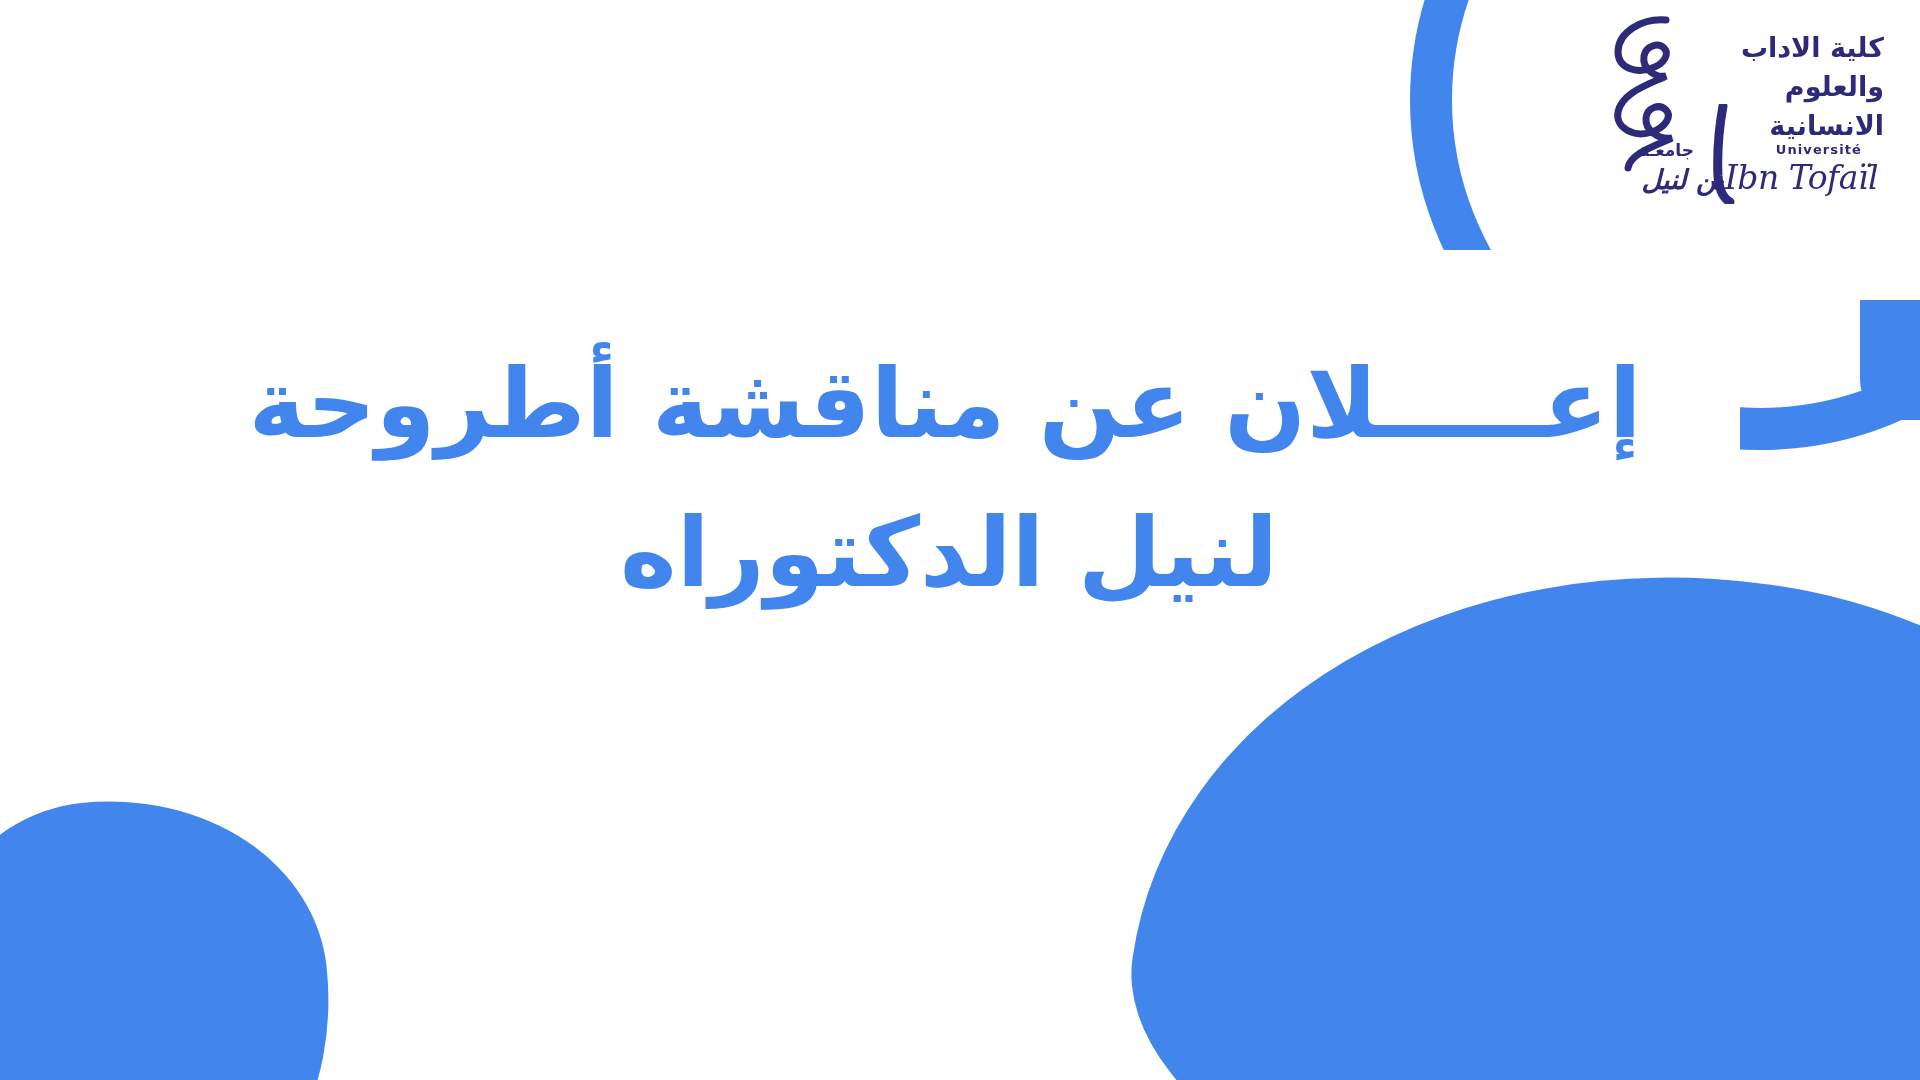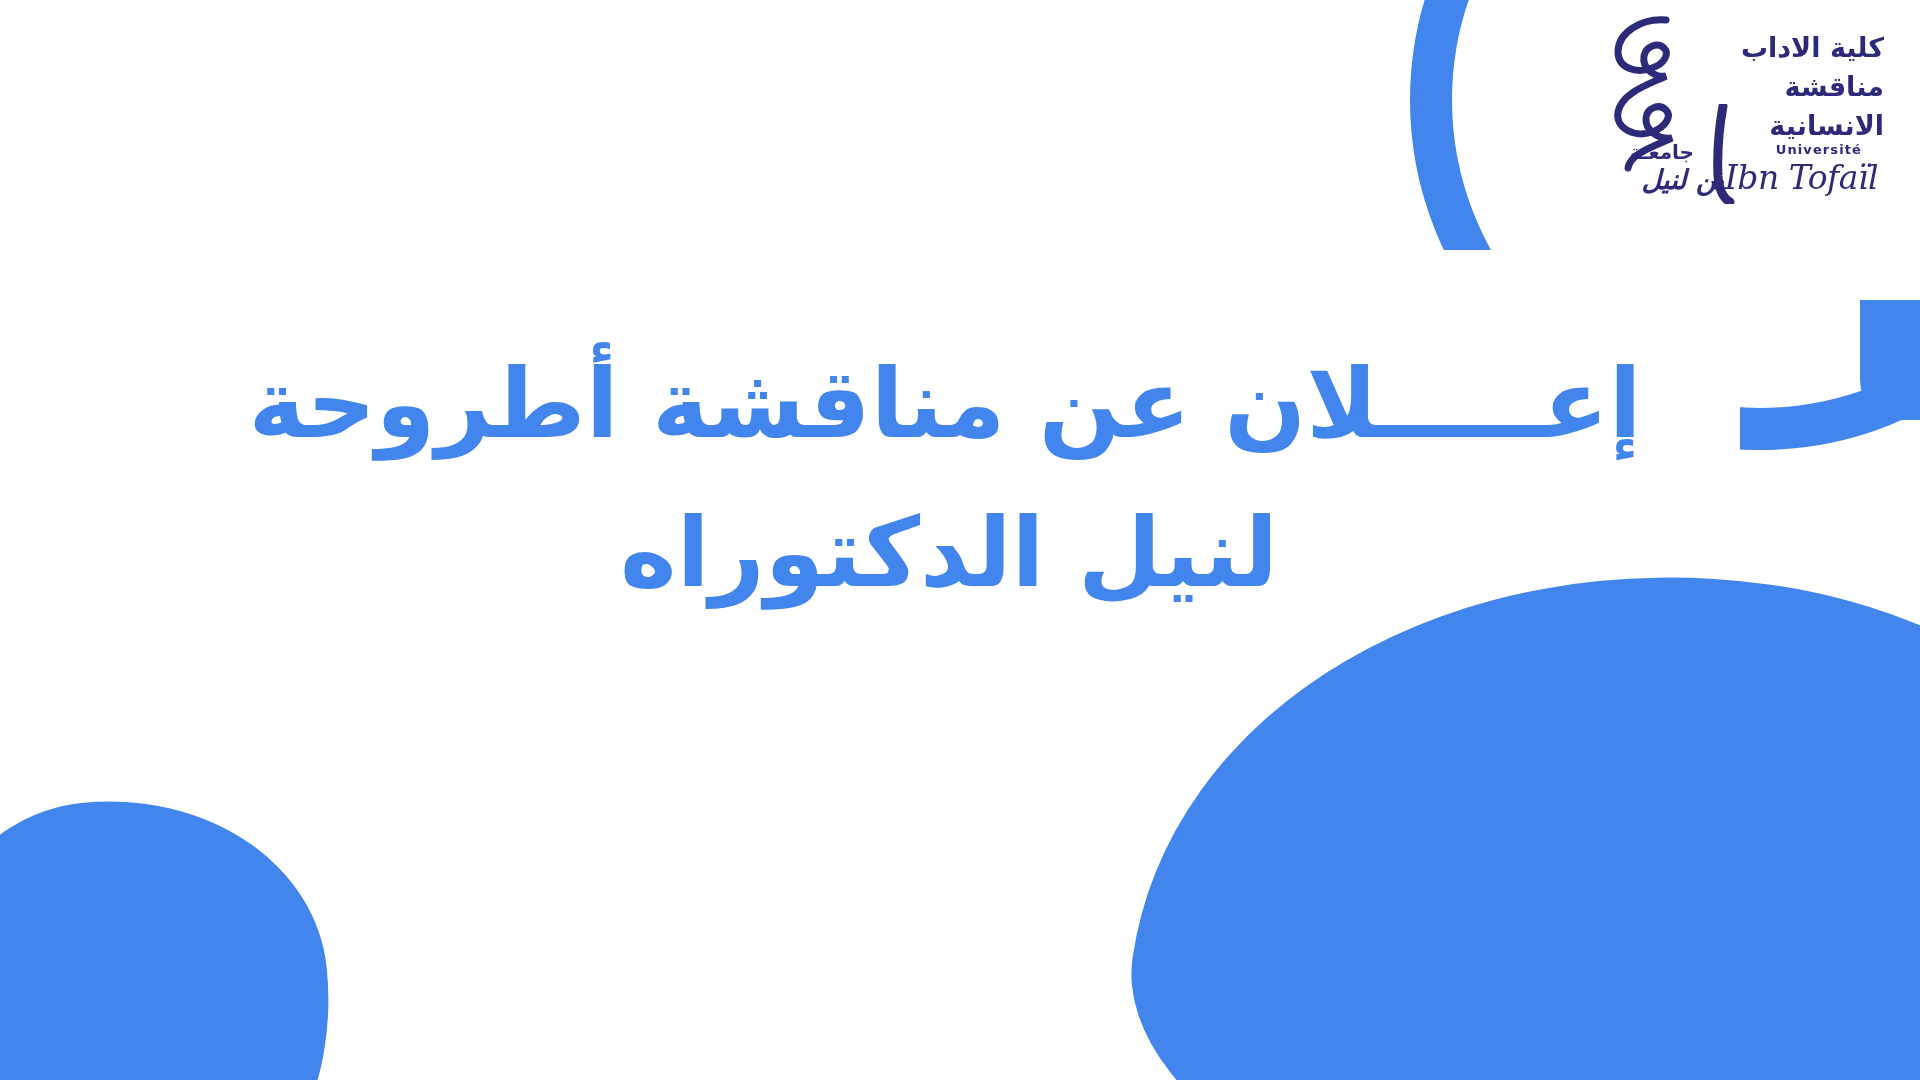--- a/index.html
+++ b/index.html
@@ -105,21 +105,21 @@
     font-weight: bold;
     font-size: 27px;
     line-height: 1.45;
     color: #2d2a7a;
     letter-spacing: -0.3px;
   }
   #logo .logo-univ-ar {
     position: absolute;
     top: 132px;
     right: 190px;
-    font-size: 20px;
+    font-size: 17px;
     font-weight: bold;
     color: #2d2a7a;
     letter-spacing: 4px;
   }
   #logo .logo-univ-fr {
     position: absolute;
     top: 134px;
     right: 22px;
     font-family: "DejaVu Sans", "Liberation Sans", sans-serif;
     font-size: 13px;
@@ -199,21 +199,21 @@
         <path d="M64 6 C40 4 16 18 16 38 C16 54 34 60 50 54 C62 50 68 40 62 34
                  C56 28 44 32 42 42 C40 54 52 64 64 62
                  C48 70 20 78 16 98 C13 114 32 124 50 118 C64 113 70 102 64 96
                  C57 89 45 94 44 104 C43 116 56 126 70 124
                  C52 132 28 140 26 154" fill="none" stroke="#2d2a7a" stroke-width="7" stroke-linecap="round"></path>
       </svg>
     </span>
 
     <div class="logo-faculty">
       <div>كلية الاداب</div>
-      <div>مناقشة الانسانية</div>
+      <div>والعلوم الانسانية</div>
     </div>
 
     <span class="logo-alif">
       <svg width="26" height="100" viewBox="0 0 26 100" aria-hidden="true">
         <path d="M13 2 C9 24 7 50 8 72 C9 86 13 94 20 98" fill="none" stroke="#2d2a7a" stroke-width="9" stroke-linecap="round"></path>
       </svg>
     </span>
 
     <span class="logo-univ-ar">جامعـة</span>
     <span class="logo-univ-fr">Université</span>

